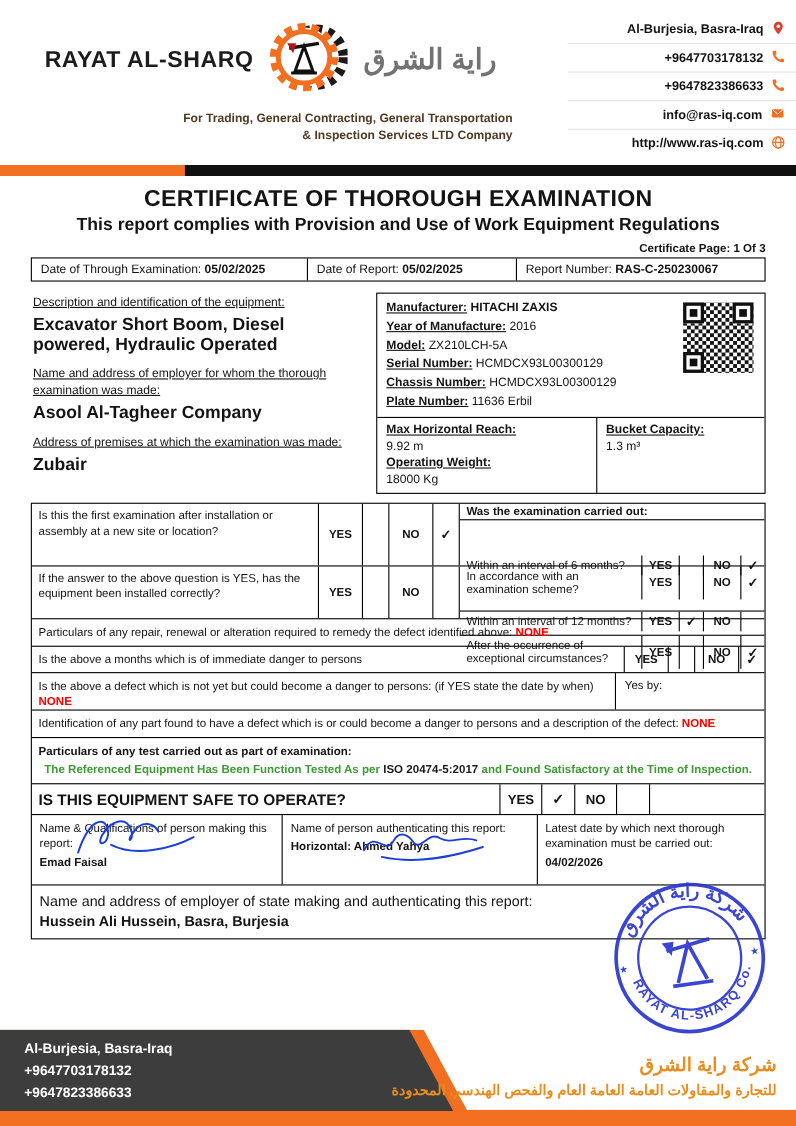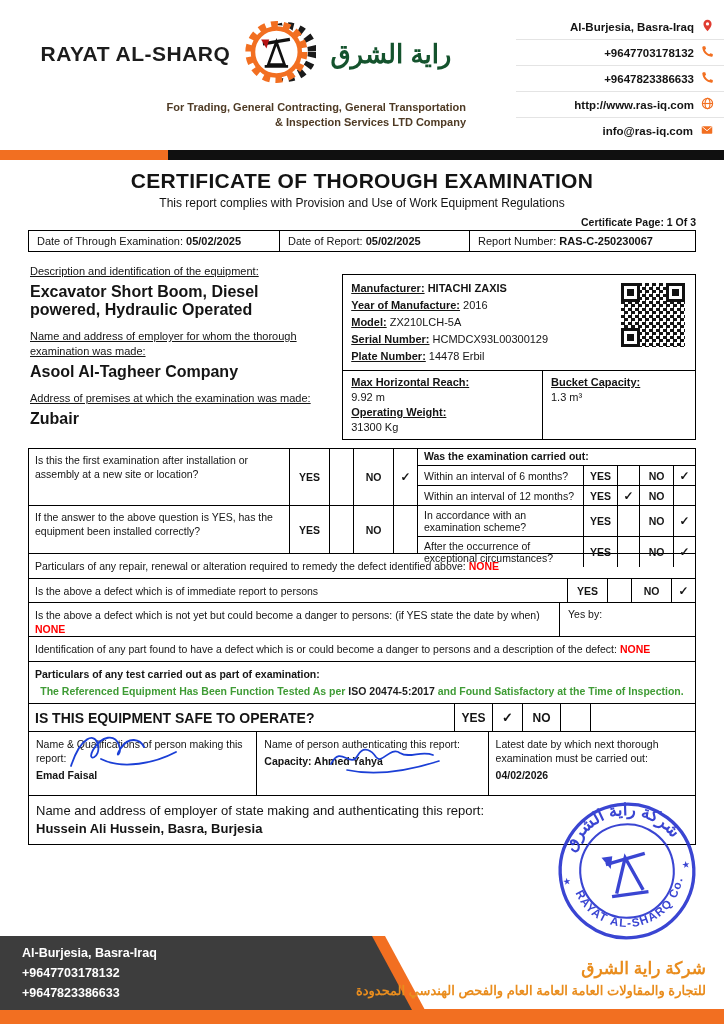--- a/index.html
+++ b/index.html
@@ -4,43 +4,43 @@
 <style>
   * { margin:0; padding:0; box-sizing:border-box; }
   body { background:#9a9a9a; font-family:"Liberation Sans", sans-serif; }
   .page { width:724px; height:1024px; background:#fff; position:relative; margin:0 auto; color:#141414; overflow:hidden; }
 
   
   .header { display:flex; justify-content:space-between; padding:12px 0 0 26px; height:150px; }
   .logo-wrap { width:440px; padding-top:4px; }
   .logo-row { display:flex; align-items:center; justify-content:center; gap:14px; }
   .company-en { font-size:21px; font-weight:bold; letter-spacing:.5px; color:#1c1c1c; }
-  .company-ar { font-size:26px; font-weight:bold; color:#14532d; direction:rtl; }
+  .company-ar { font-size:26px; font-weight:bold; color:#737373; direction:rtl; }
   .tagline { text-align:right; margin-top:8px; font-weight:bold; font-size:11px; color:#4e3a24; line-height:15px; }
   .contact { width:208px; font-size:11.5px; font-weight:bold; padding-top:2px; }
   .c-row { display:flex; align-items:center; justify-content:flex-end; gap:7px; height:26px; border-bottom:1px solid #e4e4e4; padding-right:10px; }
   .c-row:last-child { border-bottom:none; }
   .topbar { display:flex; height:10px; }
   .topbar .o { width:168px; background:#f26f21; }
   .topbar .k { flex:1; background:#101010; }
 
   
   .title { text-align:center; margin-top:9px; font-size:21px; font-weight:bold; letter-spacing:.3px; }
-  .subtitle { text-align:center; margin-top:3px; font-size:12px; }
+  .subtitle { text-align:center; margin-top:3px; font-size:16px;font-weight:bold; }
   .pageinfo { text-align:right; margin:6px 28px 2px 0; font-size:10.5px; font-weight:bold; }
 
   
   .meta { display:flex; border:1.5px solid #000; margin:2px 28px 0; font-size:11px; }
   .meta > div { padding:4px 8px; }
   .m1 { width:250px; } .m2 { width:190px; } .m3 { flex:1; }
   .bl { border-left:1px solid #000; }
   .bv { font-weight:bold; }
 
   
-  .equip { display:flex; margin:10px 28px 0;align-items:flex-end; }
+  .equip { display:flex; margin:10px 28px 0; }
   .eq-left { width:340px; padding:2px 12px 2px 2px; font-size:11px; }
   .eq-left .lbl { text-decoration:underline; display:block; line-height:15px; }
   .eq-left .val { font-weight:bold; display:block; margin:4px 0 10px; font-size:16px; }
   .eq-right { width:384px; border:1.5px solid #000; display:flex; flex-direction:column; }
   .eq-top { padding:5px 8px; position:relative; flex:1; }
   .eq-line { font-size:11px; line-height:17px; }
   .eq-line .lbl { font-weight:bold; text-decoration:underline; }
   .eq-bottom { border-top:1px solid #000; display:flex; }
   .eq-b-left { flex:1; border-right:1px solid #000; padding:4px 8px; font-size:11px; line-height:15px; }
   .eq-b-right { width:152px; padding:4px 8px; font-size:11px; line-height:15px; }
@@ -53,21 +53,21 @@
   .qr-f::after { content:""; position:absolute; inset:3px; background:#111; }
   .qr-tl { top:5px; left:5px; } .qr-tr { top:5px; right:5px; } .qr-bl { bottom:5px; left:5px; }
 
   
   .xtable { margin:8px 28px 0; border:1.5px solid #000; font-size:10.5px; }
   .trow { display:flex; border-top:1px solid #000; align-items:stretch; }
   .trow:first-child { border-top:none; }
   .qcell { width:260px; padding:4px 6px; line-height:14px; }
   .yn { width:40px; display:flex; align-items:center; justify-content:center; font-weight:bold; }
   .box { width:24px; display:flex; align-items:center; justify-content:center; font-weight:bold; font-size:12px; }
-  .rcol { flex:1; display:flex; flex-direction:column; }
+  .rcol { flex:1; display:flex; flex-direction:column;gap:32px; }
   .rhead { height:17px; border-bottom:1px solid #000; font-weight:bold; padding:1px 6px; }
   .rrow { display:flex; flex:1; align-items:stretch; }
   .rrow + .rrow { border-top:1px solid #000; }
   .rq { flex:1; padding:3px 6px; display:flex; align-items:center; line-height:12px; }
   .ryn { width:34px; display:flex; align-items:center; justify-content:center; font-weight:bold; }
   .rbox { width:22px; display:flex; align-items:center; justify-content:center; font-weight:bold; font-size:12px; }
   .fullcell { flex:1; padding:5px 6px; line-height:14px; }
   .red { color:#ff0000; font-weight:bold; }
   .green { color:#3f9b35; font-weight:bold; }
   .isotxt { color:#1c1c1c; font-weight:bold; }
@@ -137,32 +137,32 @@
               <path d="M3.2 1.5 C2.3 1.5 1.5 2.3 1.6 3.2 c.5 6 5.2 10.7 11.2 11.2 .9.1 1.7-.7 1.7-1.6 v-1.8 l-3-1 -1.4 1.4 c-2.3-1.1-4.2-3-5.3-5.3 L6.2 4.7 5.2 1.5 Z" fill="#f26f21"></path>
             </svg></span>
       </div>
       <div class="c-row">
         <span>+9647823386633</span>
         <span><svg viewBox="0 0 16 16" width="13" height="13">
               <path d="M3.2 1.5 C2.3 1.5 1.5 2.3 1.6 3.2 c.5 6 5.2 10.7 11.2 11.2 .9.1 1.7-.7 1.7-1.6 v-1.8 l-3-1 -1.4 1.4 c-2.3-1.1-4.2-3-5.3-5.3 L6.2 4.7 5.2 1.5 Z" fill="#f26f21"></path>
             </svg></span>
       </div>
       <div class="c-row">
+        <span>info@ras-iq.com</span>
+        <span><svg viewBox="0 0 16 16" width="14" height="12">
+              <rect x="1" y="3" width="14" height="10" rx="1" fill="#f26f21"></rect>
+              <path d="M1.5 3.5 L8 9 L14.5 3.5" stroke="#fff" stroke-width="1.2" fill="none"></path>
+            </svg></span>
+      </div>
+      <div class="c-row">
         <span>http://www.ras-iq.com</span>
         <span><svg viewBox="0 0 16 16" width="13" height="13" fill="none" stroke="#f26f21" stroke-width="1.4">
               <circle cx="8" cy="8" r="6.3"></circle>
               <ellipse cx="8" cy="8" rx="3" ry="6.3"></ellipse>
               <line x1="1.7" y1="8" x2="14.3" y2="8"></line>
-            </svg></span>
-      </div>
-      <div class="c-row">
-        <span>info@ras-iq.com</span>
-        <span><svg viewBox="0 0 16 16" width="14" height="12">
-              <rect x="1" y="3" width="14" height="10" rx="1" fill="#f26f21"></rect>
-              <path d="M1.5 3.5 L8 9 L14.5 3.5" stroke="#fff" stroke-width="1.2" fill="none"></path>
             </svg></span>
       </div>
     </div>
   </div>
 
   <div class="topbar">
     <div class="o"></div>
     <div class="k"></div>
   </div>
 
@@ -194,34 +194,35 @@
       <span class="lbl">Address of premises at which the examination was made:</span>
       <span class="val">Zubair</span>
     </div>
 
     <div class="eq-right">
       <div class="eq-top">
         <div class="eq-line"><span class="lbl">Manufacturer:</span> <span class="bv">HITACHI ZAXIS</span></div>
         <div class="eq-line"><span class="lbl">Year of Manufacture:</span> <span>2016</span></div>
         <div class="eq-line"><span class="lbl">Model:</span> <span>ZX210LCH-5A</span></div>
         <div class="eq-line"><span class="lbl">Serial Number:</span> <span>HCMDCX93L00300129</span></div>
-        <div class="eq-line"><span class="lbl">Plate Number:</span> <span>14478 Erbil</span></div>
+        <div class="eq-line"><span class="lbl">Chassis Number:</span> <span>HCMDCX93L00300129</span></div>
+        <div class="eq-line"><span class="lbl">Plate Number:</span> <span>11636 Erbil</span></div>
         <div class="qr">
           <div class="qr-noise"></div>
           <div class="qr-f qr-tl"></div>
           <div class="qr-f qr-tr"></div>
           <div class="qr-f qr-bl"></div>
         </div>
       </div>
       <div class="eq-bottom">
         <div class="eq-b-left">
           <span class="lbl">Max Horizontal Reach:</span>
           <span>9.92 m</span>
           <span class="lbl">Operating Weight:</span>
-          <span>31300 Kg</span>
+          <span>18000 Kg</span>
         </div>
         <div class="eq-b-right">
           <span class="lbl">Bucket Capacity:</span>
           <span>1.3 m³</span>
         </div>
       </div>
     </div>
   </div>
 
   <div class="xtable">
@@ -276,21 +277,21 @@
     </div>
 
     <div class="trow" style="min-height:24px">
       <div class="fullcell">
         <span>Particulars of any repair, renewal or alteration required to remedy the defect identified above:</span>
         <span class="red">NONE</span>
       </div>
     </div>
 
     <div class="trow" style="height:24px">
-      <div class="fullcell">Is the above a defect which is of immediate report to persons</div>
+      <div class="fullcell">Is the above a months which is of immediate danger to persons</div>
       <div class="yn bl">YES</div>
       <div class="box bl"></div>
       <div class="yn bl">NO</div>
       <div class="box bl">✓</div>
     </div>
 
     <div class="trow" style="height:34px">
       <div class="fullcell">
         <span>Is the above a defect which is not yet but could become a danger to persons: (if YES state the date by when)</span>
         <span class="red">NONE</span>
@@ -329,21 +330,21 @@
       <div class="sig-cell s1">
         <span>Name &amp; Qualifications of person making this report:</span>
         <div class="sig-name">Emad Faisal</div>
         <svg class="sig-svg" style="left:34px; top:-4px;" width="120" height="48" viewBox="0 0 120 48">
           <path d="M8 38 C 18 8, 32 4, 35 17 C 38 30, 23 35, 30 22 C 39 7, 52 6, 56 17 C 60 27, 50 31, 58 20 C 66 8, 77 11, 81 19 M 38 31 C 60 42, 92 35, 113 24" stroke="#1b3fd6" stroke-width="1.8" fill="none" stroke-linecap="round"></path>
         </svg>
       </div>
       <div class="sig-cell s2 bl">
         <span>Name of person authenticating this report:</span>
         <div class="sig-name">
-          <span>Capacity:</span>
+          <span>Horizontal:</span>
           <span>Ahmed Yahya</span>
         </div>
         <svg class="sig-svg" style="left:70px; top:8px;" width="130" height="42" viewBox="0 0 130 42">
           <path d="M4 24 C 14 4, 23 30, 31 15 C 37 5, 45 11, 49 17 C 55 25, 63 6, 73 13 C 83 19, 94 10, 106 15 M 20 30 C 52 37, 84 30, 112 21" stroke="#1b3fd6" stroke-width="1.7" fill="none" stroke-linecap="round"></path>
         </svg>
       </div>
       <div class="sig-cell s3 bl">
         <span>Latest date by which next thorough examination must be carried out:</span>
         <div class="sig-name">04/02/2026</div>
       </div>

